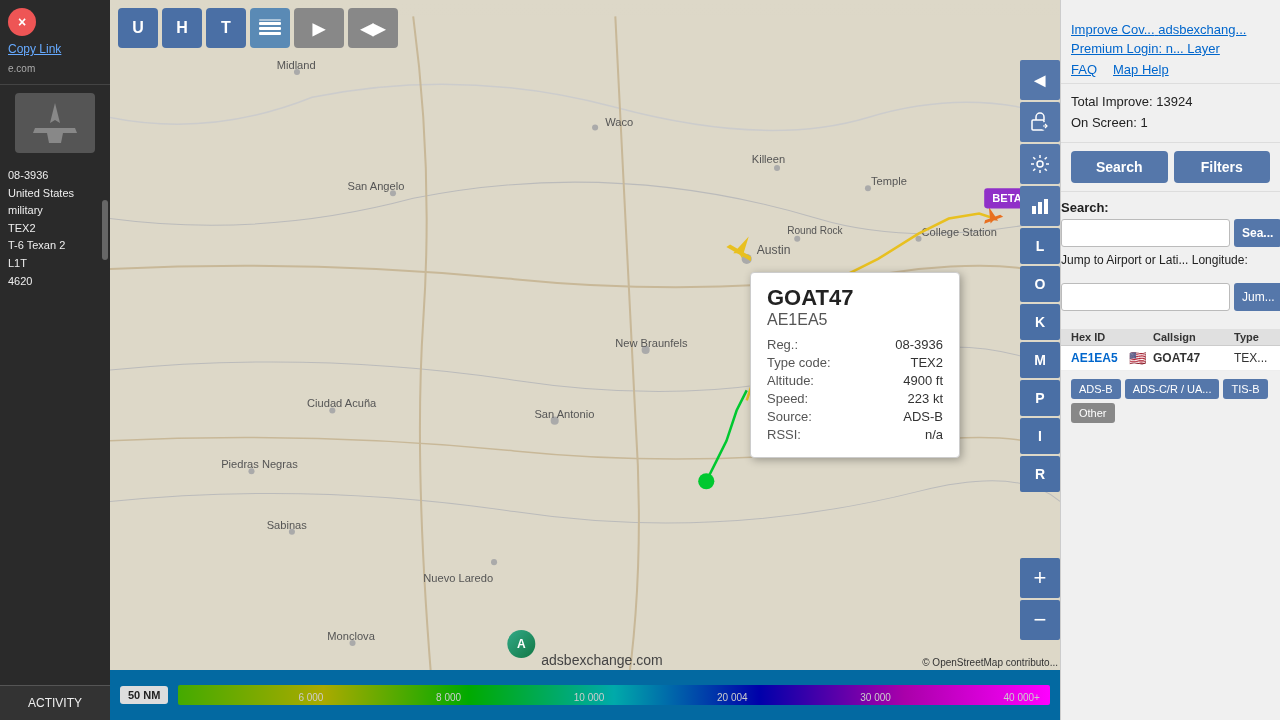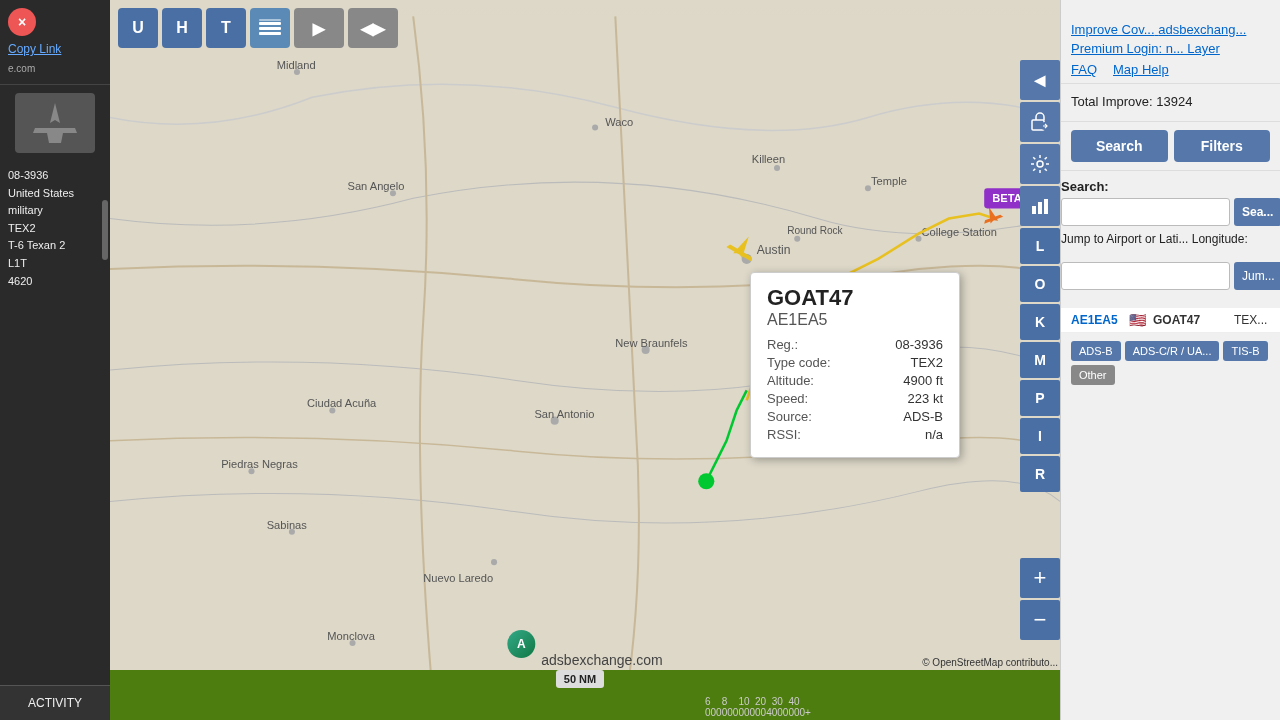--- a/index.html
+++ b/index.html
@@ -151,22 +151,22 @@
     .zoom-btn {
       width: 40px; height: 40px;
       background: #4a6fa5; color: white; font-size: 22px;
       display: flex; align-items: center; justify-content: center;
       cursor: pointer; border-radius: 2px;
     }
 
     
     .color-bar-container {
       position: absolute; bottom: 0; left: 0; right: 0; height: 50px;
-      background: #4d7c0f; z-index: 5;
-      display: flex; align-items: center; padding: 0 10px; flex-direction: column;
+      background: #0369a1; z-index: 5;
+      display: flex; align-items: center; padding: 0 10px;
     }
     .scale-label {
       background: #ddd; color: #222; font-size: 11px; font-weight: bold;
       padding: 3px 8px; border-radius: 3px; margin-right: 10px; white-space: nowrap;
     }
     .color-bar {
       flex: 1; height: 20px; border-radius: 2px;
       background: linear-gradient(90deg, #4a0, #aa0, #0a0, #0aa, #00a, #a0a, #f0f);
     }
     .bar-labels {
@@ -526,40 +526,50 @@
       <span class="right-link">FAQ</span>
       <span class="right-link">Map Help</span>
     </div>
   </div>
 
   <div class="stats-section">
     <div>
       <span>Total Improve:</span>
       <span>13924</span>
     </div>
+    <div>
+      <span>On Screen:</span>
+      <span>1</span>
+    </div>
   </div>
 
   <div class="search-filter-row">
     <div class="sf-btn">Search</div>
     <div class="sf-btn">Filters</div>
   </div>
 
   <div class="search-section">
     <div class="search-label">Search:</div>
     <div class="search-row">
       <input class="search-input" type="text" value="" style="">
       <div class="search-go-btn">Sea...</div>
     </div>
     <div class="jump-label">Jump to Airport or Lati... Longitude:</div>
     <div class="jump-row">
       <input class="jump-input" type="text" value="" style="">
       <div class="jump-btn">Jum...</div>
     </div>
   </div>
 
+  <div class="table-header-row">
+    <span class="th th-hex">Hex ID</span>
+    <span class="th th-flag"></span>
+    <span class="th th-call">Callsign</span>
+    <span class="th th-type">Type</span>
+  </div>
 
   <div class="table-data-row">
     <span class="td td-hex">AE1EA5</span>
     <span class="td td-flag flag-us">🇺🇸</span>
     <span class="td td-call">GOAT47</span>
     <span class="td td-type">TEX...</span>
   </div>
 
   <div class="source-buttons">
     <div class="src-btn">ADS-B</div>

